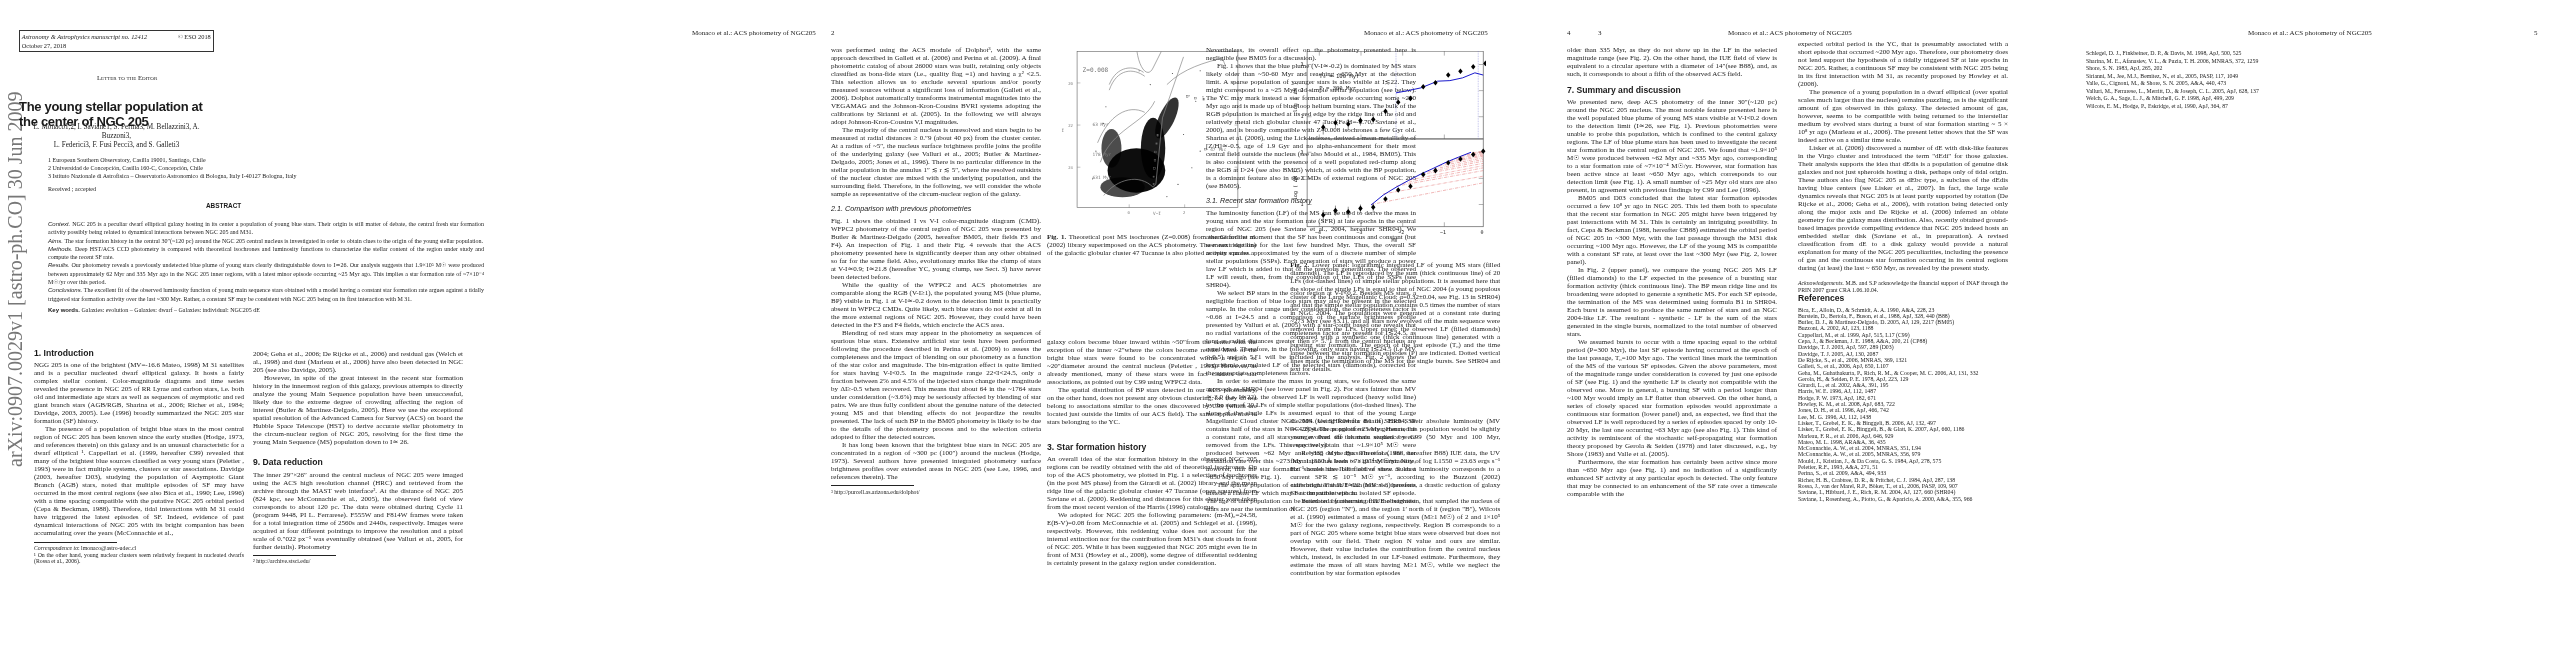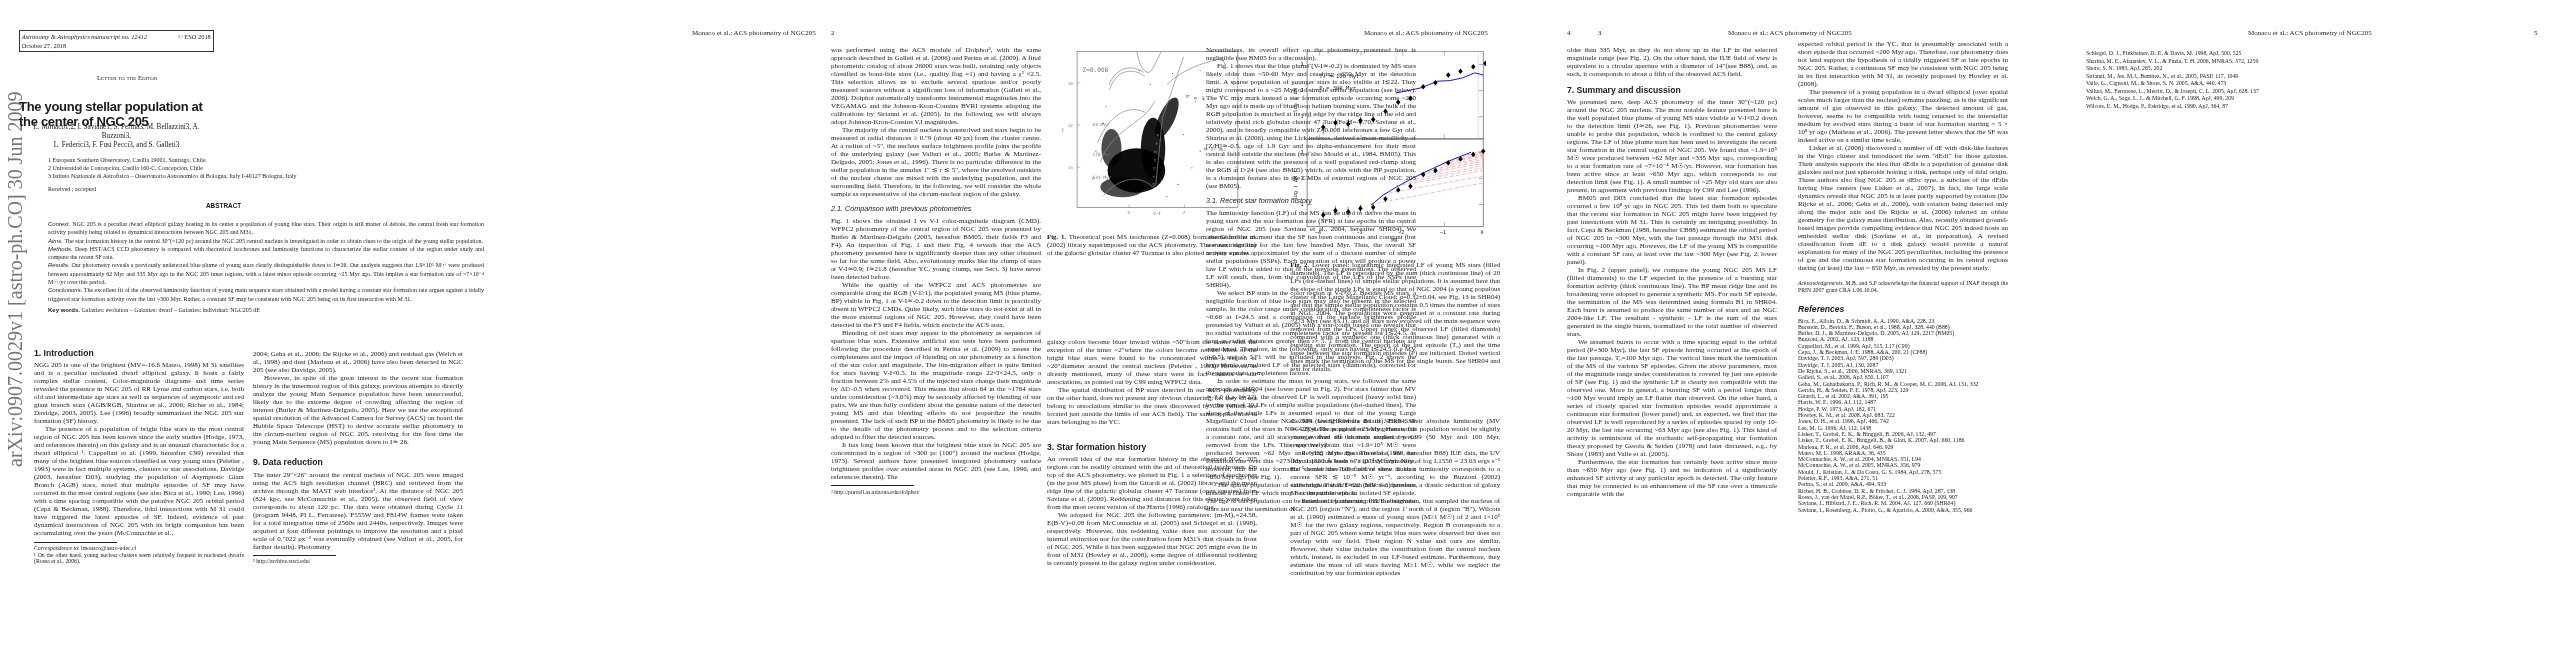--- a/index.html
+++ b/index.html
@@ -358,21 +358,21 @@
     <p class="ind">In Fig. 2 (upper panel), we compare the young NGC 205 MS LF (filled diamonds) to the LF expected in the presence of a bursting star formation activity (thick continuous line). The BP mean ridge line and its broadening were adopted to generate a synthetic MS. For each SF episode, the termination of the MS was determined using formula B1 in SHR04. Each burst is assumed to produce the same number of stars and an NGC 2004-like LF. The resultant - synthetic - LF is the sum of the stars generated in the single bursts, normalized to the total number of observed stars.</p>
     <p class="ind">We assumed bursts to occur with a time spacing equal to the orbital period (P=300 Myr), the last SF episode having occurred at the epoch of the last passage, T₀=100 Myr ago. The vertical lines mark the termination of the MS of the various SF episodes. Given the above parameters, most of the magnitude range under consideration is covered by just one episode of SF (see Fig. 1) and the synthetic LF is clearly not compatible with the observed one. More in general, a bursting SF with a period longer than ~100 Myr would imply an LF flatter than observed. On the other hand, a series of closely spaced star formation episodes would approximate a continuous star formation (lower panel) and, as expected, we find that the observed LF is well reproduced by a series of episodes spaced by only 10-20 Myr, the last one occurring ~63 Myr ago (see also Fig. 1). This kind of activity is reminiscent of the stochastic self-propagating star formation theory proposed by Gerola &amp; Seiden (1978) and later discussed, e.g., by Shore (1983) and Valle et al. (2005).</p>
     <p class="ind">Furthermore, the star formation has certainly been active since more than ~650 Myr ago (see Fig. 1) and no indication of a significantly enhanced SF activity at any particular epoch is detected. The only feature that may be connected to an enhancement of the SF rate over a timescale comparable with the</p>
   </div>
 
   <div class="col txt" style="left:231px;top:40px;width:210px;">
     <p>expected orbital period is the YC, that is presumably associated with a short episode that occurred ~200 Myr ago. Therefore, our photometry does not lend support the hypothesis of a tidally triggered SF at late epochs in NGC 205. Rather, a continuous SF may be consistent with NGC 205 being in its first interaction with M 31, as recently proposed by Howley et al. (2008).</p>
     <p class="ind">The presence of a young population in a dwarf elliptical (over spatial scales much larger than the nucleus) remains puzzling, as is the significant amount of gas observed in this galaxy. The detected amount of gas, however, seems to be compatible with being returned to the interstellar medium by evolved stars during a burst of star formation starting ~ 5 × 10⁸ yr ago (Marleau et al., 2006). The present letter shows that the SF was indeed active on a similar time scale.</p>
     <p class="ind">Lisker et al. (2006) discovered a number of dE with disk-like features in the Virgo cluster and introduced the term "dEdi" for those galaxies. Their analysis supports the idea that dEdis is a population of genuine disk galaxies and not just spheroids hosting a disk, perhaps only of tidal origin. These authors also flag NGC 205 as dEbc type, a subclass of the dEdis having blue centers (see Lisker et al., 2007). In fact, the large scale dynamics reveals that NGC 205 is at least partly supported by rotation (De Rijcke et al., 2006; Geha et al., 2006), with rotation being detected only along the major axis and De Rijcke et al. (2006) inferred an oblate geometry for the galaxy mass distribution. Also, recently obtained ground-based images provide compelling evidence that NGC 205 indeed hosts an embedded stellar disk (Saviane et al., in preparation). A revised classification from dE to a disk galaxy would provide a natural explanation for many of the NGC 205 peculiarities, including the presence of gas and the continuous star formation occurring in its central regions during (at least) the last ~ 650 Myr, as revealed by the present study.</p>
     <div class="fn" style="margin-top:7.8px;font-size:5.8px;line-height:6.7px;text-align:justify;"><i>Acknowledgements.</i><span> M.B. and S.P acknowledge the financial support of INAF through the PRIN 2007 grant CRA 1.06.10.04.</span></div>
-    <div class="sec" style="margin-top:12px;font-style:italic;">References</div>
+    <div class="sec" style="margin-top:1px;">References</div>
     <div class="refs">
       <div>Bica, E., Alloin, D., &amp; Schmidt, A. A. 1990, A&amp;A, 228, 23</div>
       <div>Burstein, D., Bertola, F., Buson, et al., 1988, ApJ, 328, 440 (B88)</div>
       <div>Butler, D. J., &amp; Martínez-Delgado, D. 2005, AJ, 129, 2217 (BM05)</div>
       <div>Buzzoni, A. 2002, AJ, 123, 1188</div>
       <div>Cappellari, M., et al. 1999, ApJ, 515, L17 (C99)</div>
       <div>Cepa, J., &amp; Beckman, J. E. 1988, A&amp;A, 200, 21 (CP88)</div>
       <div>Davidge, T. J. 2003, ApJ, 597, 289 (D03)</div>
       <div>Davidge, T. J. 2005, AJ, 130, 2087</div>
       <div>De Rijcke, S., et al., 2006, MNRAS, 369, 1321</div>

